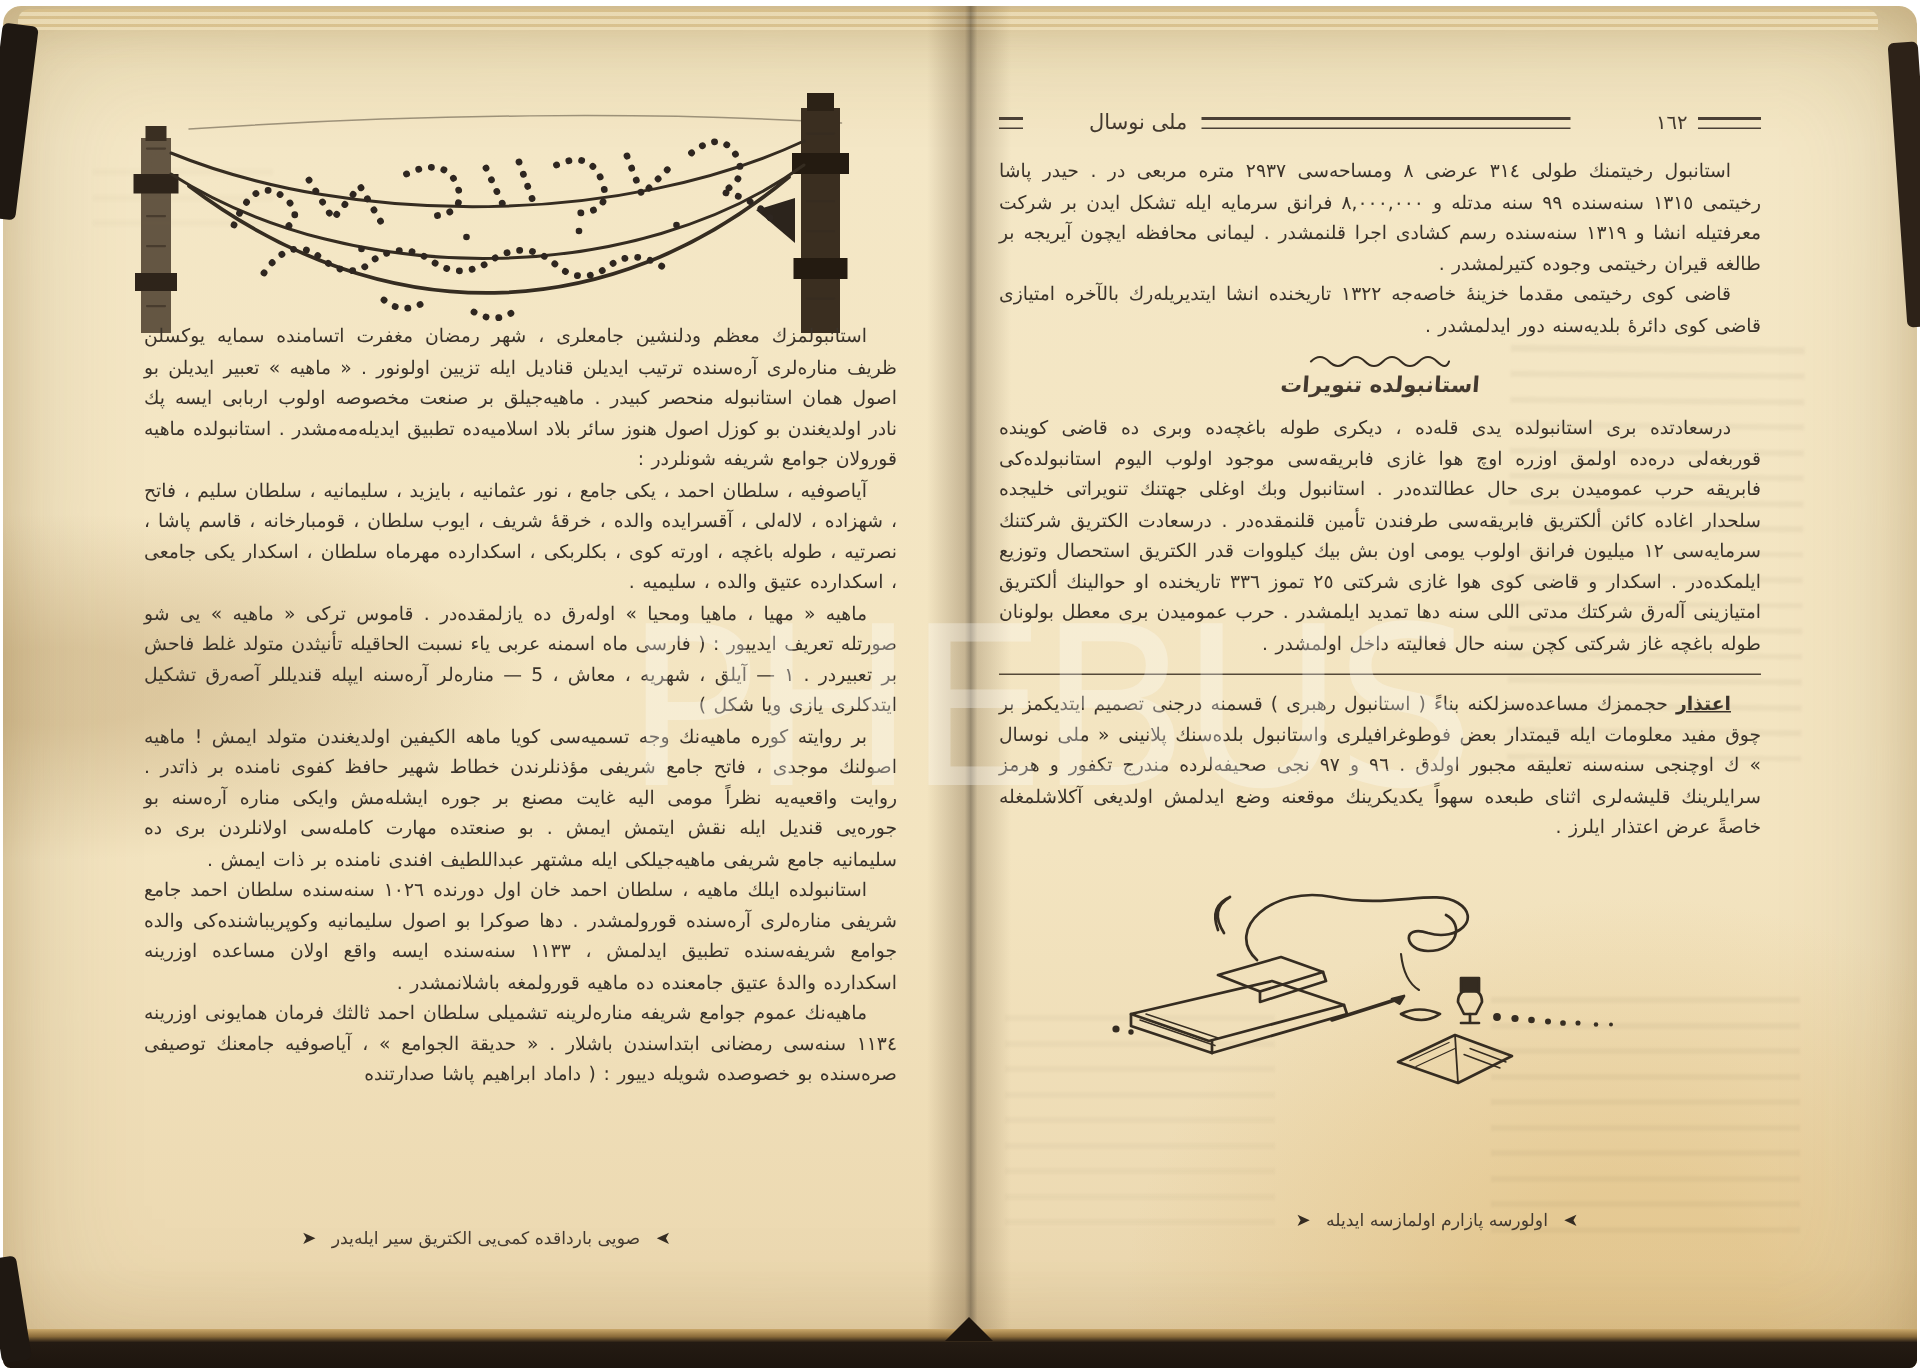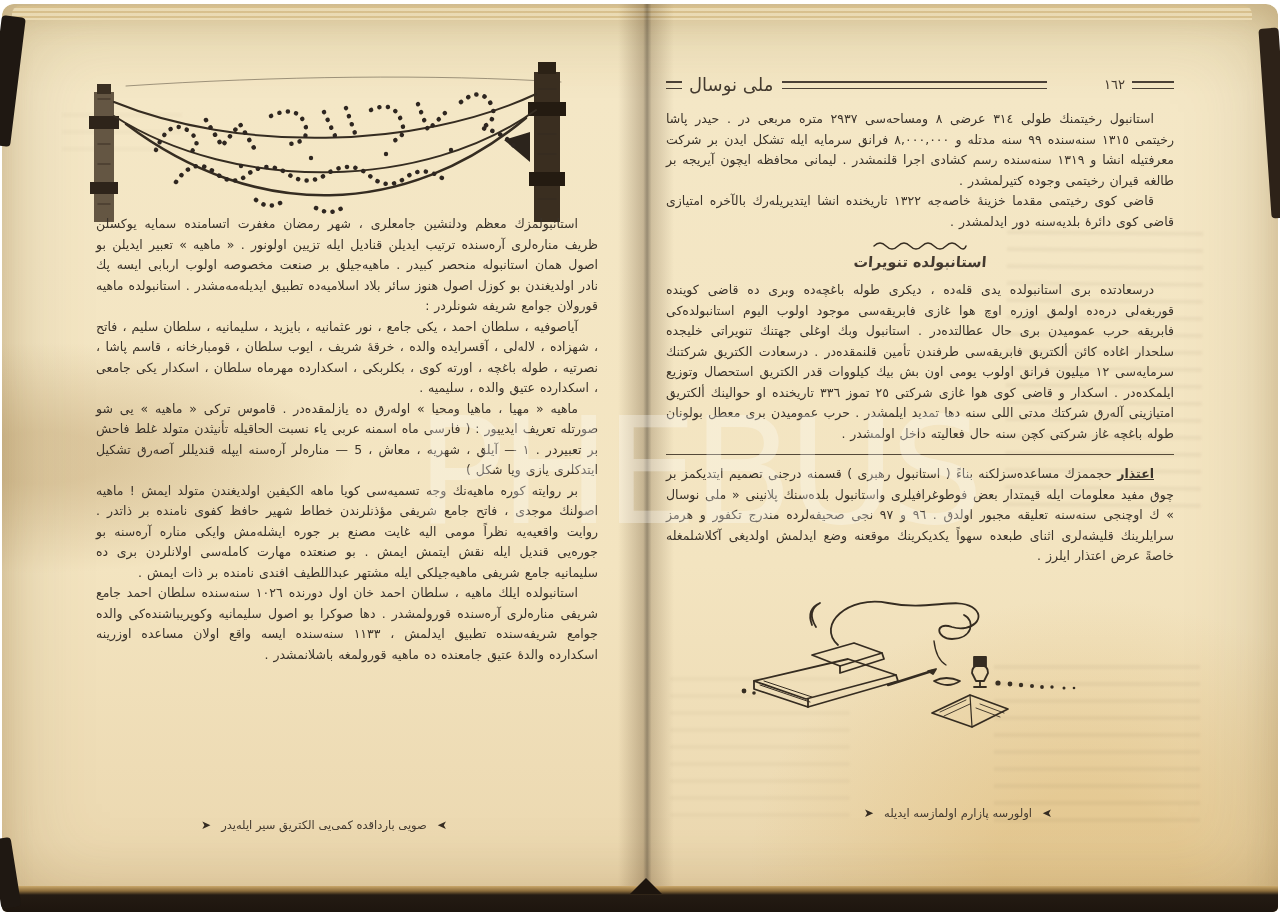--- a/index.html
+++ b/index.html
@@ -53,21 +53,21 @@
     text-align:justify;text-indent:1.6em;
     letter-spacing:.1px;word-spacing:1px;
   }
   .lead-word{font-weight:bold;letter-spacing:1px;text-decoration:underline;}
   
   .running-head{display:flex;align-items:center;direction:ltr;margin-bottom:14px;}
   .dbl-rule{height:5px;border-top:2px solid #4a4036;border-bottom:1px solid #4a4036;}
   .dbl-rule.short-l{width:16px;margin-right:7px;}
   .dbl-rule.long{flex:1;margin:0 9px;}
   .dbl-rule.short-r{width:42px;margin-left:7px;}
-  .head-title{font-size:18px;color:#43392e;}
+  .head-title{font-size:14px;color:#43392e;margin-left:37px;}
   .head-number{font-size:13px;color:#43392e;margin-left:48px;}
   .squiggle{display:block;margin:8px auto 2px;}
   .section-heading{
     text-align:center;font-size:14.5px;font-weight:bold;color:#443a2f;
     margin:4px 0 10px;transform:skewX(-4deg);
   }
   .thin-rule{border:0;border-top:1.5px solid #544838;margin:10px 0 9px;width:100%;}
   
   .caption{
     position:absolute;width:100%;text-align:center;direction:rtl;
@@ -147,20 +147,21 @@
       <circle cx="330" cy="100" r="2.2" fill="#2e2620"></circle>
       <circle cx="395" cy="96" r="2.2" fill="#2e2620"></circle>
     </svg>
 
     <div class="col left-col">
       <p class="ot">استانبولمزك معظم ودلنشين جامعلرى ، شهر رمضان مغفرت اتسامنده سمايه يوكسلن ظريف مناره‌لرى آره‌سنده ترتيب ايديلن قناديل ايله تزيين اولونور . « ماهيه » تعبير ايديلن بو اصول همان استانبوله منحصر كبيدر . ماهيه‌جيلق بر صنعت مخصوصه اولوب اربابى ايسه پك نادر اولديغندن بو كوزل اصول هنوز سائر بلاد اسلاميه‌ده تطبيق ايديله‌مه‌مشدر . استانبولده ماهيه قورولان جوامع شريفه شونلردر :</p>
       <p class="ot">آياصوفيه ، سلطان احمد ، يكى جامع ، نور عثمانيه ، بايزيد ، سليمانيه ، سلطان سليم ، فاتح ، شهزاده ، لاله‌لى ، آقسرايده والده ، خرقهٔ شريف ، ايوب سلطان ، قومبارخانه ، قاسم پاشا ، نصرتيه ، طوله باغچه ، اورته كوى ، بكلربكى ، اسكدارده مهرماه سلطان ، اسكدار يكى جامعى ، اسكدارده عتيق والده ، سليميه .</p>
       <p class="ot">ماهيه « مهيا ، ماهيا ومحيا » اولەرق ده يازلمقده‌در . قاموس تركى « ماهيه » يى شو صورتله تعريف ايدييور : ( فارسى ماه اسمنه عربى ياء نسبت الحاقيله تأنيثدن متولد غلط فاحش بر تعبيردر . ١ — آيلق ، شهريه ، معاش ، 5 — مناره‌لر آره‌سنه ايپله قنديللر آصەرق تشكيل ايتدكلرى يازى ويا شكل )</p>
       <p class="ot">بر روايته كوره ماهيه‌نك وجه تسميه‌سى كويا ماهه الكيفين اولديغندن متولد ايمش ! ماهيه اصولنك موجدى ، فاتح جامع شريفى مؤذنلرندن خطاط شهير حافظ كفوى نامنده بر ذاتدر . روايت واقعيه‌يه نظراً مومى اليه غايت مصنع بر جوره ايشله‌مش وايكى مناره آره‌سنه بو جوره‌يى قنديل ايله نقش ايتمش ايمش . بو صنعتده مهارت كامله‌سى اولانلردن برى ده سليمانيه جامع شريفى ماهيه‌جيلكى ايله مشتهر عبداللطيف افندى نامنده بر ذات ايمش .</p>
       <p class="ot">استانبولده ايلك ماهيه ، سلطان احمد خان اول دورنده ١٠٢٦ سنه‌سنده سلطان احمد جامع شريفى مناره‌لرى آره‌سنده قورولمشدر . دها صوكرا بو اصول سليمانيه وكوپريباشنده‌كى والده جوامع شريفه‌سنده تطبيق ايدلمش ، ١١٣٣ سنه‌سنده ايسه واقع اولان مساعده اوزرينه اسكدارده والدهٔ عتيق جامعنده ده ماهيه قورولمغه باشلانمشدر .</p>
+      <p class="ot">ماهيه‌نك عموم جوامع شريفه مناره‌لرينه تشميلى سلطان احمد ثالثك فرمان همايونى اوزرينه ١١٣٤ سنه‌سى رمضانى ابتداسندن باشلار . « حديقة الجوامع » ، آياصوفيه جامعنك توصيفى صره‌سنده بو خصوصده شويله دييور : ( داماد ابراهيم پاشا صدارتنده</p>
     </div>
 
     <div class="caption">
       <span class="arrow flip">➤</span><span>صويى بارداقده كمى‌يى الكتريق سير ايله‌يدر</span><span class="arrow">➤</span>
     </div>
   </div>
 
   <div class="page right">
     <div class="col right-col">
 

